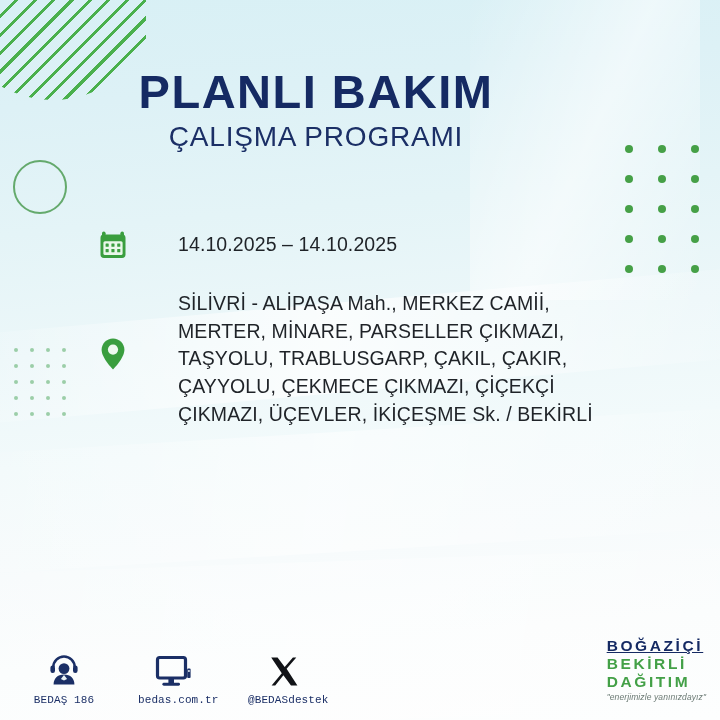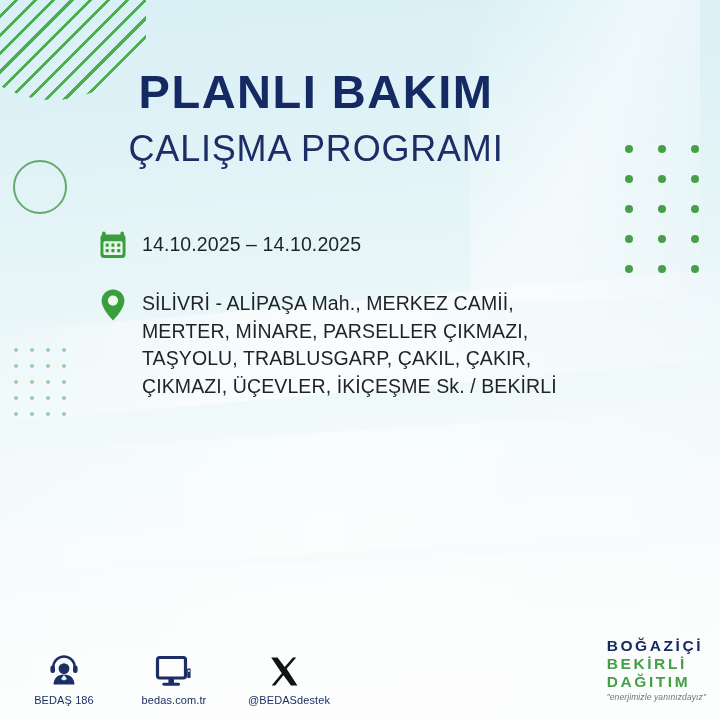--- a/index.html
+++ b/index.html
@@ -84,55 +84,55 @@
   }
   .dots-right span { width:8px; height:8px; background:#46a047; }
 
   
   .heading { position:absolute; left:0; top:68px; width:632px; text-align:center; }
   .title-main {
     font-size:47px; font-weight:bold; letter-spacing:1.5px;
     color:#152a63; line-height:1.0;
   }
   .title-sub {
-    font-size:36px; font-weight:normal; letter-spacing:.8px;
-    color:#1b2f66; line-height:1.0; margin-top:16px;
+    font-size:28px; font-weight:normal; letter-spacing:.8px;
+    color:#1b2f66; line-height:1.0; margin-top:8px;
   }
 
   
   .info { position:absolute; left:98px; top:230px; width:540px; }
   .row { display:flex; align-items:flex-start; margin-bottom:18px; }
   .row .ico {
     flex:0 0 44px; width:44px; height:40px;
     display:flex; align-items:flex-start; justify-content:flex-start;
   }
   .row .txt {
     font-size:19.5px; color:#1f2328; line-height:1.0;
-    padding-top:5px; letter-spacing:.1px;
-  }
-  .row.loc { margin-bottom:0; }
+    padding-top:5px; letter-spacing:.1px;margin-left:36px;
+  }
+  .row.loc { margin-bottom:0;align-items:center; }
   .row.loc .ico { height:42px; }
   .row.loc .txt { line-height:1.42; padding-top:2px; }
   .row.loc .txt div { white-space:nowrap; }
 
   
-  .footer { position:absolute; left:28px; bottom:14px; display:flex; gap:38px; }
+  .footer { position:absolute; left:28px; bottom:14px; display:flex; gap:38px;font-family:Liberation Mono, monospace; }
   .fitem { width:72px; text-align:center; }
   .fitem .gl { height:40px; display:flex; align-items:flex-end; justify-content:center; }
   .fitem .lb {
     margin-top:5px; font-size:11px; color:#1b2f66;
     letter-spacing:.1px; white-space:nowrap;
   }
 
   
   .brand { position:absolute; right:14px; bottom:18px; text-align:left; }
   .brand .ln {
     font-size:15.5px; font-weight:bold; letter-spacing:2.6px; line-height:1.16;
   }
-  .brand .l1 { color:#152a63; }
+  .brand .l1 { color:#152a63;text-decoration:underline; }
   .brand .l2, .brand .l3 { color:#43a047; }
   .brand .tag {
     margin-top:1px; font-size:8.5px; font-style:italic;
     color:#6b7a74; letter-spacing:.1px;
   }
 </style>
 </head>
 <body>
 
 <div id="poster">
@@ -222,20 +222,21 @@
       <span class="ico">
         <svg width="30" height="34" viewBox="0 0 30 34">
           <path d="M15 1.4 C8.6 1.4 3.6 6.4 3.6 12.7 C3.6 21.1 15 32.4 15 32.4 C15 32.4 26.4 21.1 26.4 12.7 C26.4 6.4 21.4 1.4 15 1.4 Z" fill="#3a9e3f"></path>
           <circle cx="15" cy="12.6" r="5.1" fill="#eef9ef"></circle>
         </svg>
       </span>
       <span class="txt">
         <div>SİLİVRİ - ALİPAŞA Mah., MERKEZ CAMİİ,</div>
         <div>MERTER, MİNARE, PARSELLER ÇIKMAZI,</div>
         <div>TAŞYOLU, TRABLUSGARP, ÇAKIL, ÇAKIR,</div>
+        <div>ÇAYYOLU, ÇEKMECE ÇIKMAZI, ÇİÇEKÇİ</div>
         <div>ÇIKMAZI, ÜÇEVLER, İKİÇEŞME Sk. / BEKİRLİ</div>
       </span>
     </div>
   </div>
 
   <div class="footer">
 
     <div class="fitem">
       <span class="gl">
         <svg width="34" height="36" viewBox="0 0 34 36">

